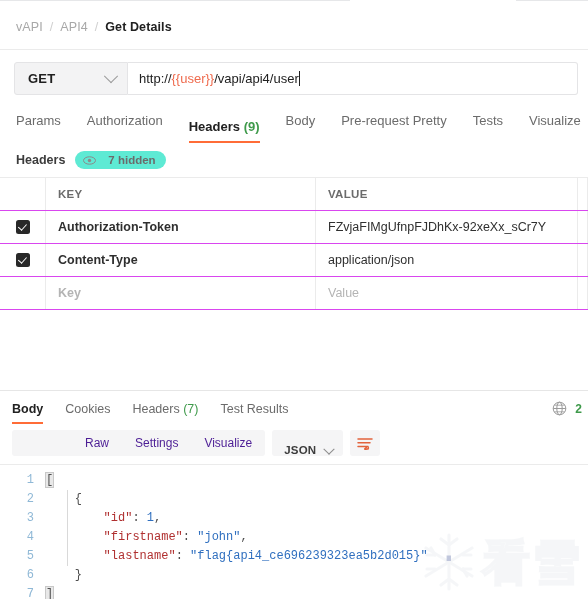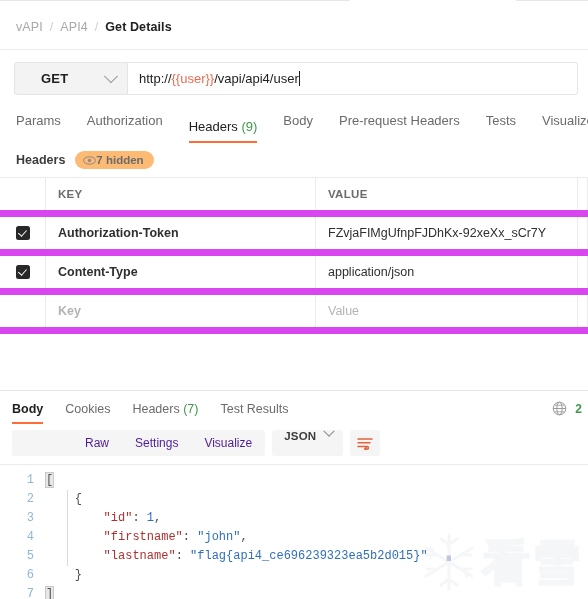--- a/index.html
+++ b/index.html
@@ -81,21 +81,20 @@
     align-items: center;
     justify-content: space-between;
     padding: 0 11px 0 13px;
     box-sizing: border-box;
   }
   .method-label {
     font-size: 13px;
     font-weight: bold;
     color: #202020;
     letter-spacing: .2px;
-    margin-left: 13px;
   }
   .chev {
     width: 9px;
     height: 9px;
     border-right: 1.4px solid #9b9b9b;
     border-bottom: 1.4px solid #9b9b9b;
     transform: rotate(45deg) translate(-2px,-2px);
   }
   .url-input {
     flex: 1;
@@ -133,21 +132,21 @@
   }
   .rtab {
     font-size: 13px;
     color: #6b6b6b;
     padding-bottom: 9px;
     position: relative;
     white-space: nowrap;
   }
   .rtab.active {
     color: #212121;
-    font-weight: normal;
+    font-weight: bold;
     margin-top: 12px;
   }
   .rtab.active::after {
     content: "";
     position: absolute;
     left: 0; right: 0;
     bottom: 0;
     height: 2px;
     background: #ff6c37;
   }
@@ -160,42 +159,42 @@
     padding: 8px 16px 8px 16px;
     gap: 10px;
     flex: 0 0 auto;
   }
   .hdr-sublabel {
     font-size: 12.5px;
     font-weight: bold;
     color: #3c3c3c;
   }
   .hidden-pill {
-    background: #fdba74;
+    background: #5eead4;
     border-radius: 11px;
     padding: 3px 10px 3px 8px;
     display: flex;
     align-items: center;
-    gap: 0;
+    gap: 12px;
     font-size: 11.5px;
     font-weight: bold;
     color: #6b6b6b;
   }
   .eye-ico { display: block; }
 
   
   .hdr-table {
     flex: 0 0 auto;
     border-top: 1px solid #ebebeb;
     font-size: 12.5px;
   }
   .hrow {
     display: flex;
     height: 32px;
-    border-bottom: 7px solid #d946ef;
+    border-bottom: 1px solid #d946ef;
   }
   .hrow.head .hcell { font-weight: bold; color: #6b6b6b; letter-spacing: .3px; font-size: 11.5px; }
   .hcell {
     display: flex;
     align-items: center;
     border-right: 1px solid #ebebeb;
     box-sizing: border-box;
     overflow: hidden;
     white-space: nowrap;
   }
@@ -302,21 +301,21 @@
     background: #e3e3e4;
     color: #1f1f1f;
     font-weight: bold;
     margin-top: 47px;
   }
   .json-drop {
     background: #f5f5f6;
     border-radius: 3px;
     height: 26px;
     display: flex;
-    align-items: flex-start;
+    align-items: flex-end;
     gap: 9px;
     padding: 0 10px 0 12px;
   }
   .json-drop .jlabel {
     font-size: 11.5px;
     font-weight: bold;
     color: #3c3c3c;
     letter-spacing: .2px;
   }
   .chev-sm {
@@ -433,21 +432,21 @@
         <span>/vapi/api4/user</span>
         <span class="caret"></span>
       </div>
   </div>
 
   <div class="req-tabs">
     <div class="rtab"><span>Params</span></div>
     <div class="rtab"><span>Authorization</span></div>
     <div class="rtab active"><span>Headers</span> <span class="count">(9)</span></div>
     <div class="rtab"><span>Body</span></div>
-    <div class="rtab"><span>Pre-request Headers</span></div>
+    <div class="rtab"><span>Pre-request Pretty</span></div>
     <div class="rtab"><span>Tests</span></div>
     <div class="rtab"><span>Visualize</span></div>
   </div>
 
   <div class="hdr-subbar">
     <span class="hdr-sublabel">Headers</span>
     <span class="hidden-pill">
       <svg class="eye-ico" width="13" height="9" viewBox="0 0 13 9">
         <ellipse cx="6.5" cy="4.5" rx="6" ry="3.7" fill="none" stroke="#8a8a8a" stroke-width="1"></ellipse>
         <circle cx="6.5" cy="4.5" r="1.7" fill="#8a8a8a"></circle>

